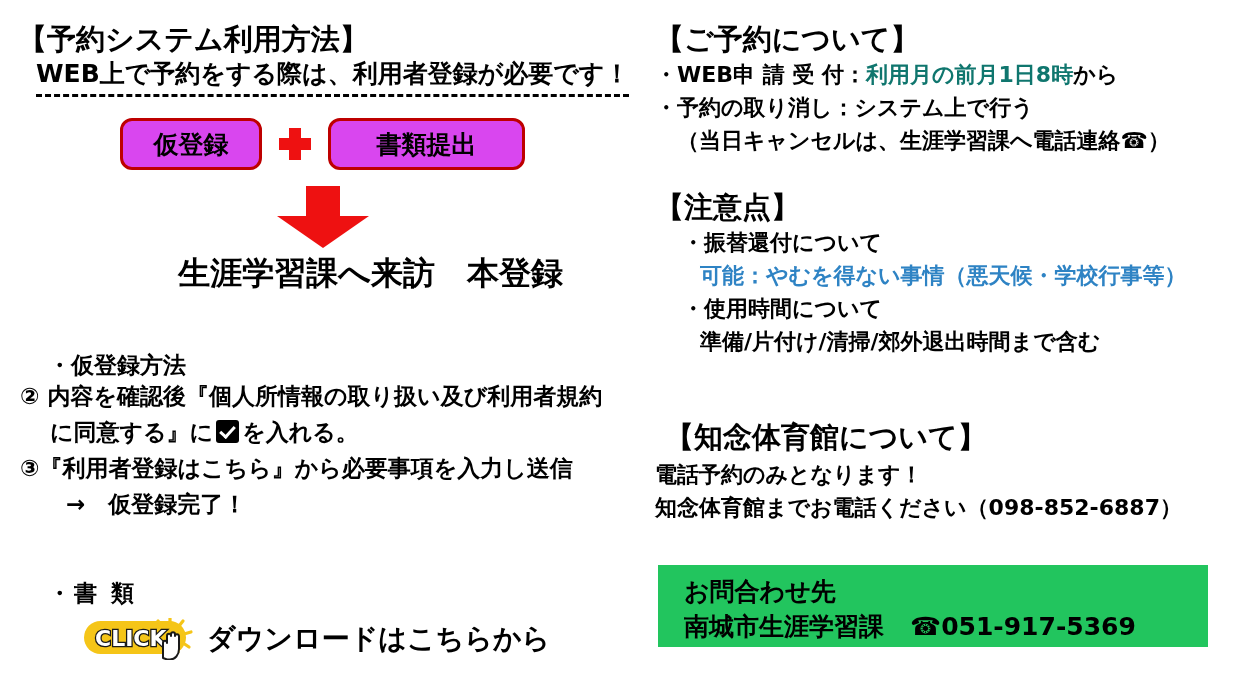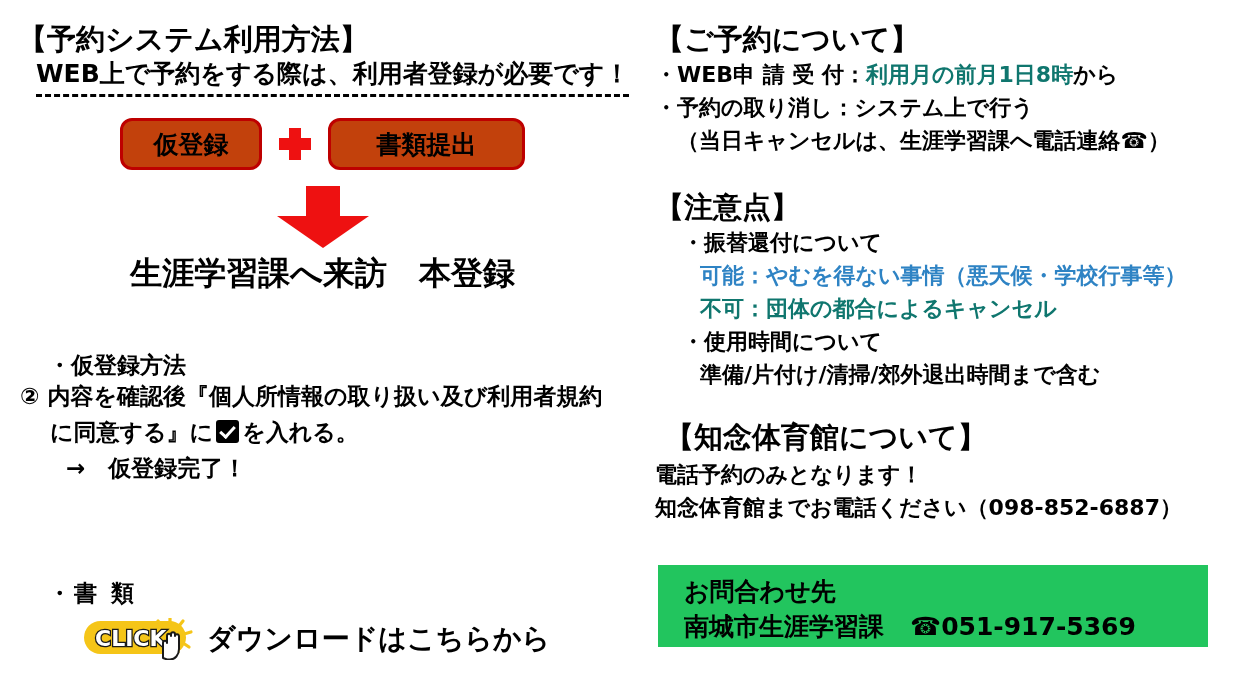--- a/index.html
+++ b/index.html
@@ -63,21 +63,21 @@
   }
   .flow-box {
     border: 3px solid #BE0000;
     border-radius: 12px;
     font-size: 25px;
     font-weight: bold;
     color: #000;
     display: flex;
     align-items: center;
     justify-content: center;
-    background: #c2410c;
+    background: #d946ef;
     box-sizing: border-box;
   }
   .flow-box.b1 { width: 142px; height: 52px; }
   .flow-box.b2 { width: 197px; height: 52px; }
   .plus-sign {
     width: 34px; height: 34px;
     position: relative;
     flex: 0 0 auto;
   }
   .plus-sign::before, .plus-sign::after {
@@ -104,20 +104,21 @@
   }
 
   .visit-line {
     position: absolute;
     left: 0; top: 252px;
     width: 645px;
     text-align: center;
     font-size: 32px;
     font-weight: bold;
     white-space: nowrap;
+    padding-left: 48px;
   }
 
   .sub-head {
     position: absolute;
     font-size: 23px;
     font-weight: bold;
     white-space: nowrap;
   }
   .sub-head.h1 { left: 48px; top: 350px; }
   .sub-head.h2 { left: 48px; top: 578px; letter-spacing: 3px; }
@@ -240,20 +241,23 @@
     <div class="visit-line">生涯学習課へ来訪　本登録</div>
 
     <div class="sub-head h1">・仮登録方法</div>
 
     <div class="steps">
       <div class="step-line">
         <span>②</span><span> 内容を確認後『個人所情報の取り扱い及び利用者規約</span>
       </div>
       <div class="step-line indent">
         <span>に同意する』に</span><span class="chk"></span><span>を入れる。</span>
+      </div>
+      <div class="step-line">
+        <span>③</span><span>『利用者登録はこちら』から必要事項を入力し送信</span>
       </div>
       <div class="step-line indent2">
         <span>→　仮登録完了！</span>
       </div>
     </div>
 
     <div class="sub-head h2">・書 類</div>
 
     <div class="click-row">
       <div class="click-badge">
@@ -291,21 +295,20 @@
       </div>
       <div class="r-line">・予約の取り消し：システム上で行う</div>
       <div class="r-line">　（当日キャンセルは、生涯学習課へ電話連絡☎）</div>
     </div>
 
     <div class="section-title r-block" id="note-title">【注意点】</div>
 
     <div class="r-block" id="note-lines">
       <div class="r-line">・振替還付について</div>
       <div class="r-line t-blue" style="padding-left:18px;">可能：やむを得ない事情（悪天候・学校行事等）</div>
-      <div class="r-line t-red" style="padding-left:18px;">不可：団体の都合によるキャンセル</div>
       <div class="r-line">・使用時間について</div>
       <div class="r-line" style="padding-left:18px;">準備/片付け/清掃/郊外退出時間まで含む</div>
     </div>
 
     <div class="section-title r-block" id="gym-title">【知念体育館について】</div>
 
     <div class="r-block" id="gym-lines">
       <div class="r-line">電話予約のみとなります！</div>
       <div class="r-line">知念体育館までお電話ください（098-852-6887）</div>
     </div>

